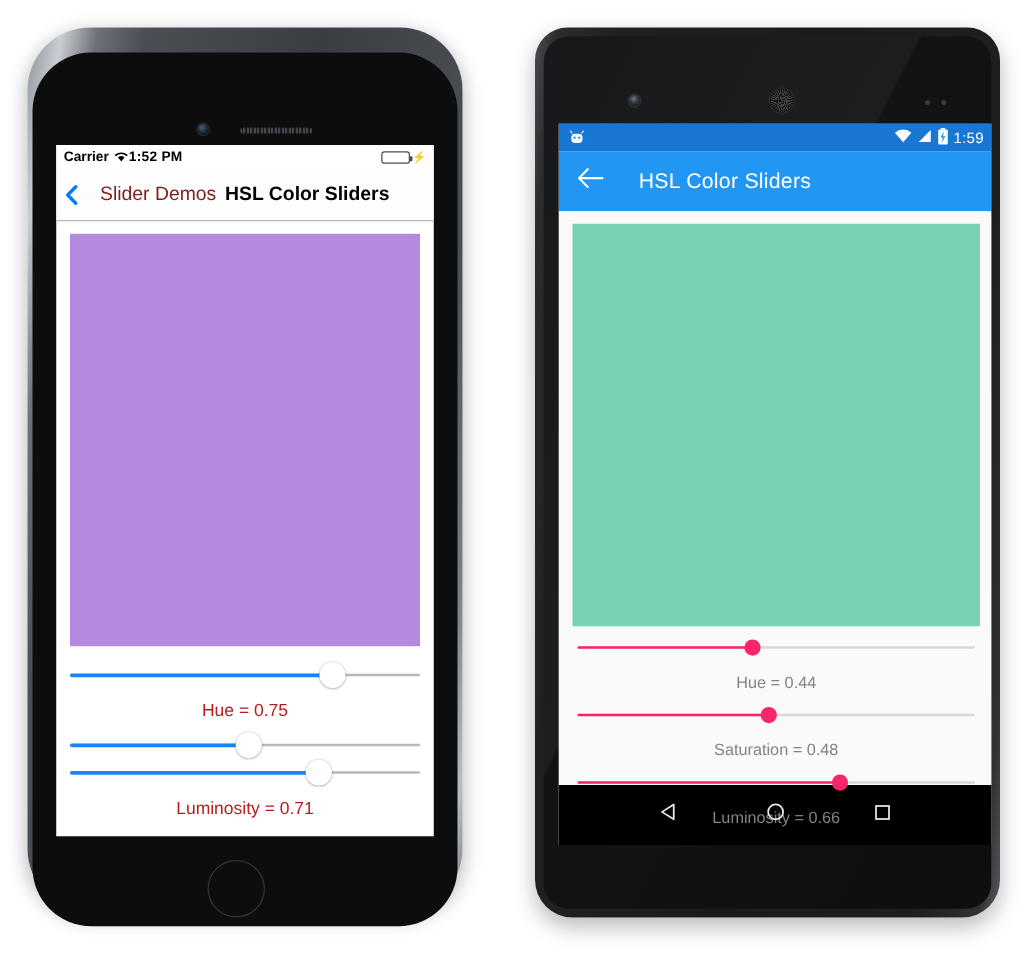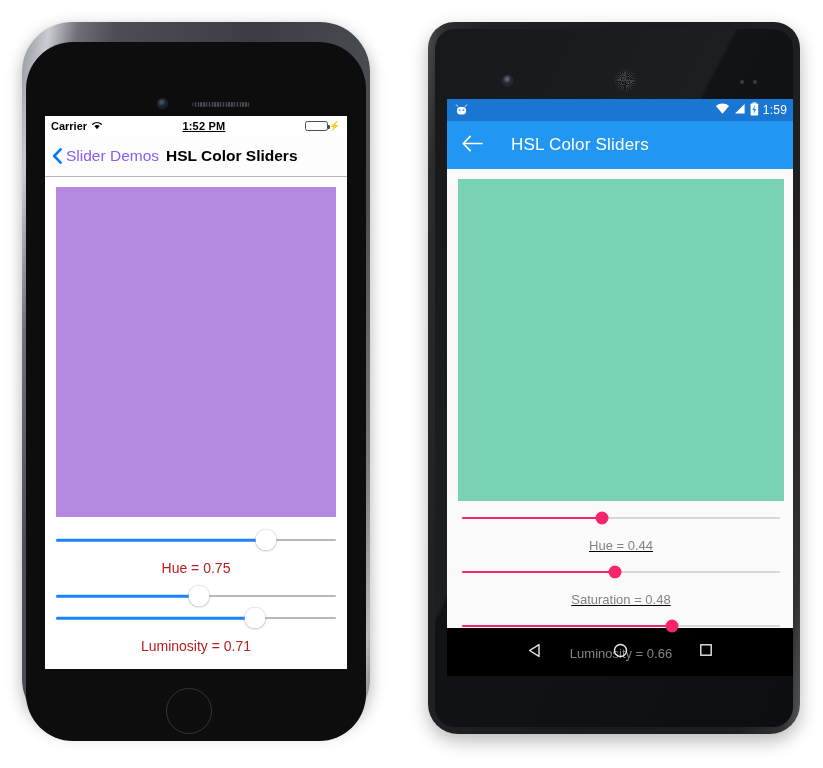--- a/index.html
+++ b/index.html
@@ -76,21 +76,21 @@
     display: flex;
     align-items: center;
     padding: 0 6px;
     font-size: 11px;
     font-weight: bold;
     color: #000;
     background: #fff;
     box-sizing: border-box;
   }
   .ios-carrier { display:flex; align-items:center; gap:4px; flex: 0 0 auto; }
-  .ios-time { flex: 1 1 auto; text-align: center; letter-spacing: 0.2px; text-decoration: underline; }
+  .ios-time { flex: 1 1 auto; letter-spacing: 0.2px; }
   .ios-battery-wrap { flex: 0 0 auto; display: flex; align-items: center; gap: 2px; }
   .ios-batt {
     width: 23px; height: 10.5px;
     border: 1px solid #4d4d4d;
     border-radius: 2.5px;
     position: relative;
     padding: 1px;
     box-sizing: border-box;
   }
   .ios-batt::after {
@@ -111,23 +111,23 @@
     border-bottom: 0.5px solid #b6b6b8;
     display: flex;
     align-items: center;
     position: relative;
     padding: 0 7px;
     box-sizing: border-box;
   }
   .ios-back {
     display: flex;
     align-items: center;
-    color: #8b5cf6;
+    color: #7f1d1d;
     font-size: 15.5px;
-    gap: 3px;
+    gap: 17px;
     cursor: pointer;
   }
   .ios-chevron { display: inline-block; width: 11px; height: 16px; }
   .ios-navtitle {
     font-size: 15.5px;
     font-weight: bold;
     color: #000;
     margin-left: 7px;
   }
 
@@ -279,21 +279,20 @@
   }
 
   
   .and-content {
     padding: 10px 11px 0 11px;
     box-sizing: border-box;
     height: 459px;
     background: #fafafa;
     display: flex;
     flex-direction: column;
-    text-decoration: underline;
   }
   .and-swatch {
     width: 100%;
     height: 322px;
     flex: 0 0 auto;
   }
   .and-slider-group { margin-top: 6px; }
   .and-slider-row {
     position: relative;
     height: 22px;

